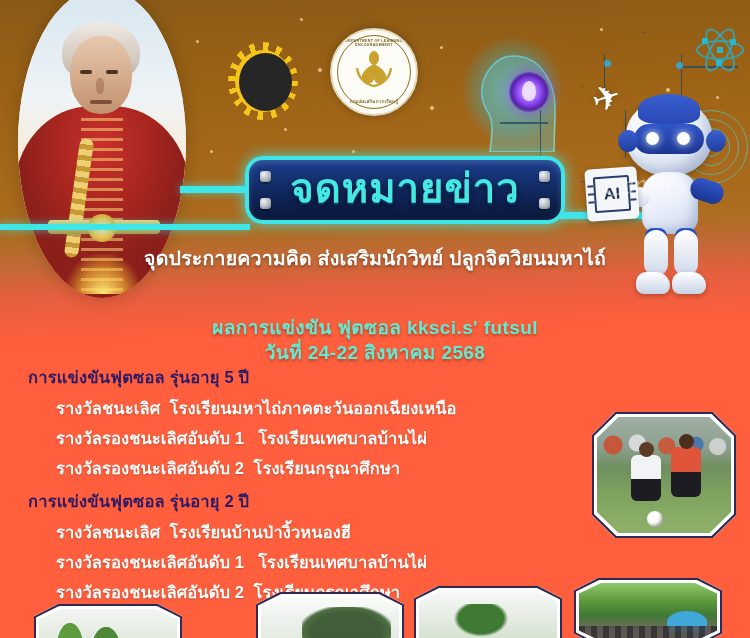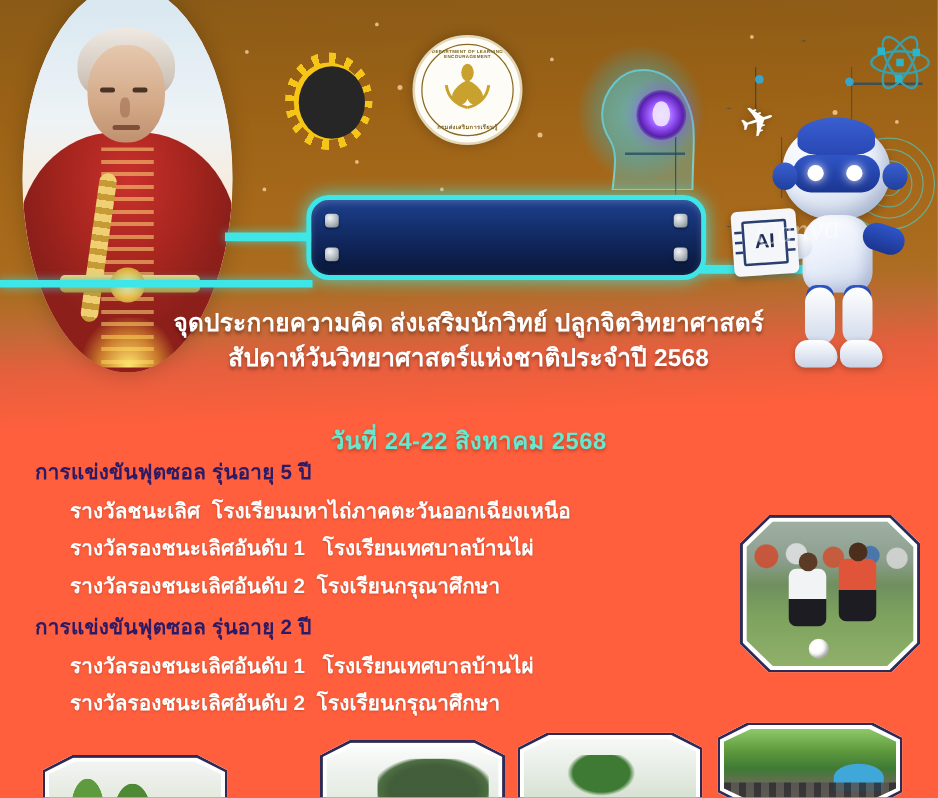--- a/index.html
+++ b/index.html
@@ -500,20 +500,21 @@
 
   <div class="pipe" style="left:180px;top:186px;width:70px;height:7px;"></div>
   <div class="pipe" style="left:560px;top:212px;width:90px;height:7px;"></div>
   <div class="pipe" style="left:0px;top:224px;width:250px;height:6px;"></div>
 
   <div class="plaque">
     <div class="bolt b1"></div>
     <div class="bolt b2"></div>
     <div class="bolt b3"></div>
     <div class="bolt b4"></div>
+    <div class="ttl">จดหมายข่าว</div>
   </div>
 
   <div class="robot">
     <div class="head"></div>
     <div class="cap"></div>
     <div class="visor"></div>
     <div class="eye eyeA"></div>
     <div class="eye eyeB"></div>
     <div class="earL"></div>
     <div class="earR"></div>
@@ -533,36 +534,37 @@
     <div class="pin" style="left:2px;top:16px;width:6px;height:2px;"></div>
     <div class="pin" style="left:2px;top:24px;width:6px;height:2px;"></div>
     <div class="pin" style="left:2px;top:32px;width:6px;height:2px;"></div>
     <div class="pin" style="right:2px;top:16px;width:6px;height:2px;"></div>
     <div class="pin" style="right:2px;top:24px;width:6px;height:2px;"></div>
     <div class="pin" style="right:2px;top:32px;width:6px;height:2px;"></div>
   </div>
 
   <div class="wm">Canva</div>
 
-  <div class="sub1">จุดประกายความคิด ส่งเสริมนักวิทย์ ปลูกจิตวิทยาศาสตร์</div>
-  <div class="sub2">สัปดาห์วันวิทยาศาสตร์แห่งชาติประจำปี 2568</div>
+  <div class="sub1">จุดประกายความคิด ส่งเสริมนักวิทย์ ปลูกจิตวิยนมหาไถ์</div>
+  <div class="res1">ผลการแข่งขัน ฟุตซอล kksci.s' futsul</div>
   <div class="res2">วันที่ 24-22 สิงหาคม 2568</div>
 
   <div class="section" id="sec-a">
     <div class="sec-head">การแข่งขันฟุตซอล รุ่นอายุ 5 ปี</div>
     <div class="sec-list">
       <div class="sec-item">รางวัลชนะเลิศ  โรงเรียนมหาไถ่ภาคตะวันออกเฉียงเหนือ</div>
       <div class="sec-item">รางวัลรองชนะเลิศอันดับ 1   โรงเรียนเทศบาลบ้านไผ่</div>
       <div class="sec-item">รางวัลรองชนะเลิศอันดับ 2  โรงเรียนกรุณาศึกษา</div>
     </div>
   </div>
 
   <div class="section" id="sec-b">
     <div class="sec-head">การแข่งขันฟุตซอล รุ่นอายุ 2 ปี</div>
     <div class="sec-list">
+      <div class="sec-item">รางวัลชนะเลิศ  โรงเรียนบ้านป่างิ้วหนองฮี</div>
       <div class="sec-item">รางวัลรองชนะเลิศอันดับ 1   โรงเรียนเทศบาลบ้านไผ่</div>
       <div class="sec-item">รางวัลรองชนะเลิศอันดับ 2  โรงเรียนกรุณาศึกษา</div>
     </div>
   </div>
 
   <div id="photo-futsal" class="photo">
     <div class="frame-edge"></div>
     <div class="frame-pad"></div>
     <div class="frame-img">
       <div class="fut-bg">

